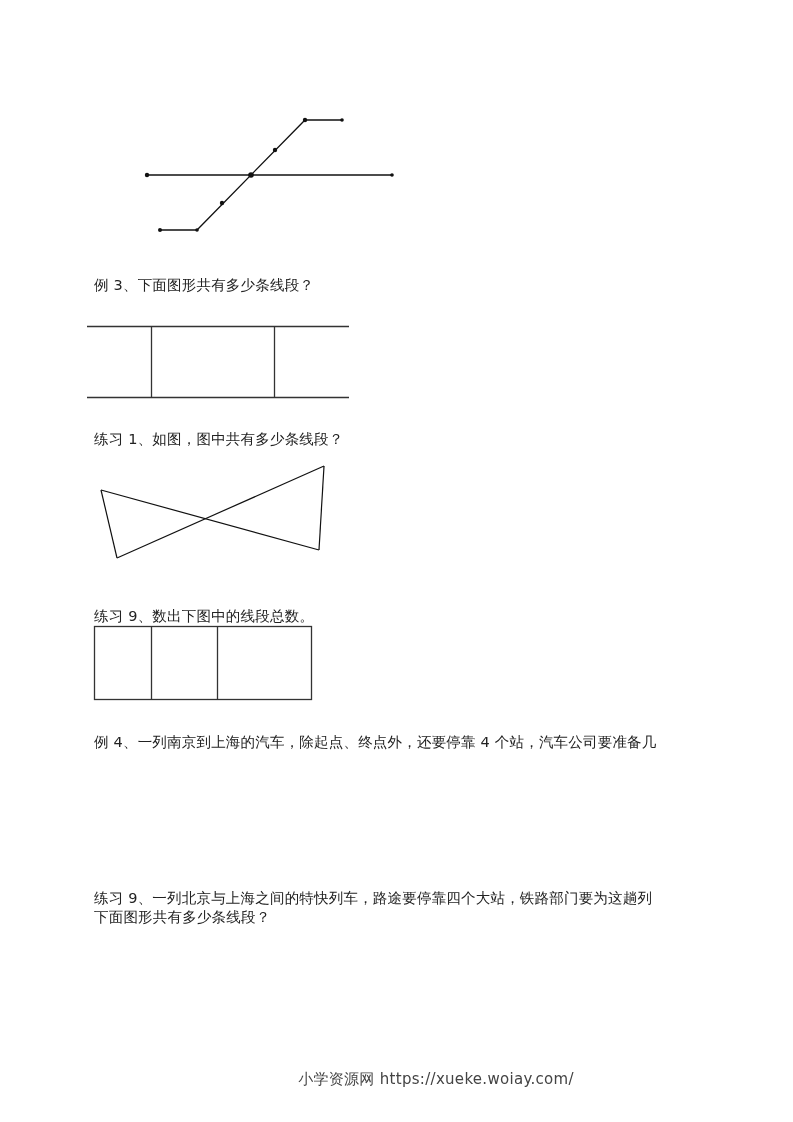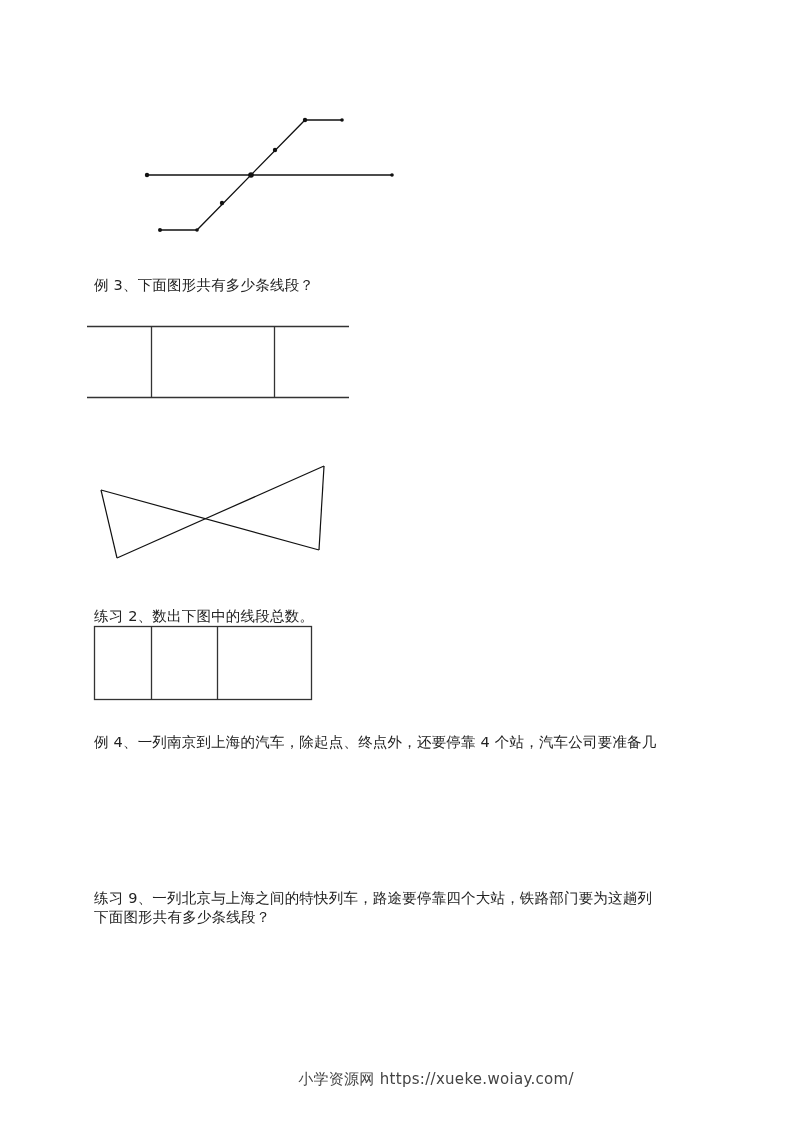--- a/index.html
+++ b/index.html
@@ -79,32 +79,35 @@
 
   <svg class="figure" viewBox="0 0 793 1122" width="793" height="1122">
     <g stroke="#333" stroke-width="1.3" fill="none">
       <line x1="87" y1="326.5" x2="349" y2="326.5"></line>
       <line x1="87" y1="397.5" x2="349" y2="397.5"></line>
       <line x1="151.5" y1="326.5" x2="151.5" y2="397.5"></line>
       <line x1="274.5" y1="326.5" x2="274.5" y2="397.5"></line>
     </g>
   </svg>
 
+  <div class="q-text" style="top:430px;">
+    <span>练习 1、如图，图中共有多少条线段？</span>
+  </div>
 
   <svg class="figure" viewBox="0 0 793 1122" width="793" height="1122">
     <g stroke="#111" stroke-width="1.2" fill="none">
       <line x1="101" y1="490" x2="319" y2="550"></line>
       <line x1="117" y1="558" x2="324" y2="466"></line>
       <line x1="101" y1="490" x2="117" y2="558"></line>
       <line x1="324" y1="466" x2="319" y2="550"></line>
     </g>
   </svg>
 
   <div class="q-text" style="top:607px;">
-    <span>练习 2、数出下图中的线段总数。</span>
+    <span>练习 9、数出下图中的线段总数。</span>
   </div>
 
   <svg class="figure" viewBox="0 0 793 1122" width="793" height="1122">
     <g stroke="#333" stroke-width="1.3" fill="none">
       <rect x="94.5" y="626.5" width="217" height="73"></rect>
       <line x1="151.5" y1="626.5" x2="151.5" y2="699.5"></line>
       <line x1="217.5" y1="626.5" x2="217.5" y2="699.5"></line>
     </g>
   </svg>
 

